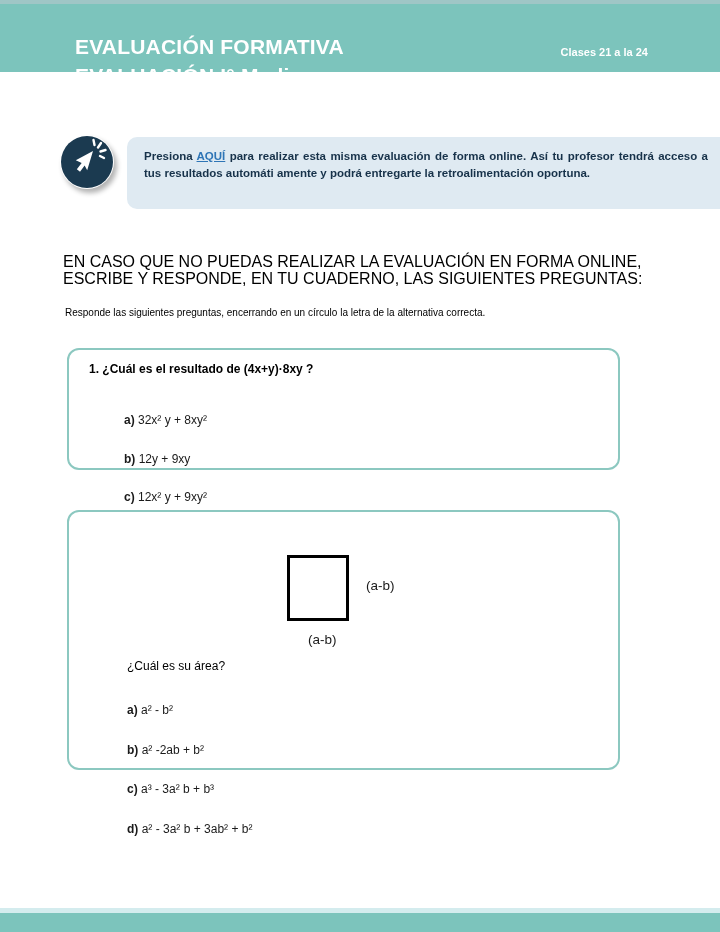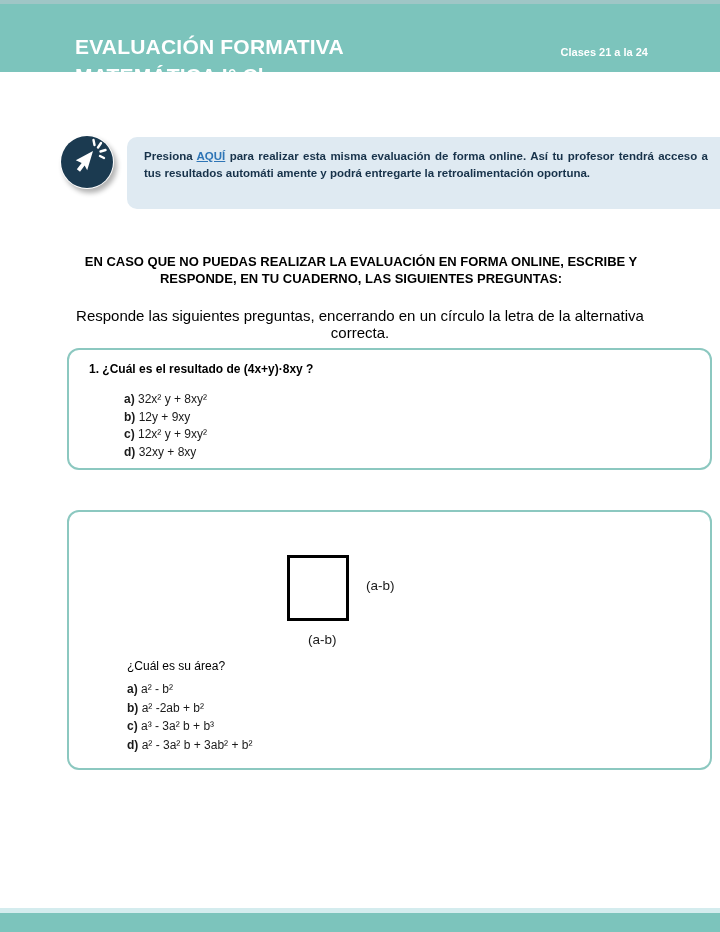--- a/index.html
+++ b/index.html
@@ -46,44 +46,43 @@
     font-size:11.5px; font-weight:bold; color:#17324a;
     line-height:16.5px; text-align:justify;
   }
   .callout-link {
     color:#2e75b6; text-decoration:underline; cursor:pointer;
   }
 
   
   .offline-note {
     position:absolute; left:63px; top:253px; width:596px;
-    font-size:13px; font-weight:bold; color:#000;
+    font-size:16px; font-weight:normal; color:#000;
     line-height:17px;
-    text-align:center;
   }
   .respond-note {
     position:absolute; left:65px; top:307px; width:590px;
-    font-size:15px; color:#000;text-align:center;
+    font-size:10px; color:#000;
   }
 
   
   .qbox {
-    position:absolute; left:67px; width:645px;
+    position:absolute; left:67px; width:553px;
     border:2px solid #8cc8c0; border-radius:12px; background:#fff;
   }
   .qbox1 { top:348px; height:122px; }
   .qbox2 { top:510px; height:260px; }
   .q-title {
     position:absolute; left:20px; top:12px;
     font-size:12px; font-weight:bold; color:#000;
   }
   .q-options { position:absolute; }
   .q1-options { left:55px; top:41px; line-height:17.5px; }
   .q2-options { left:58px; top:168px; line-height:18.5px; }
-  .q-option { font-size:12px; color:#1a1a1a; }
+  .q-option { font-size:12px; color:#1a1a1a;margin-top:21px; }
   .q-letter { font-weight:bold; }
 
   
   .square-shape {
     position:absolute; left:218px; top:43px;
     width:62px; height:66px; border:3px solid #000; background:#fff;
   }
   .side-label { position:absolute; font-size:13.5px; font-weight:normal; color:#1a1a1a; }
   .side-label-right { left:297px; top:66px; }
   .side-label-bottom { left:239px; top:120px; }
@@ -102,21 +101,21 @@
     background:#7cc4bc;
   }
 </style>
 </head>
 <body>
 
 <div class="header">
   <div class="header-topstrip"></div>
   <div class="header-title">
     <div>EVALUACIÓN FORMATIVA</div>
-    <div>MATEMÁTICA I° Clases</div>
+    <div>EVALUACIÓN I° Medio</div>
   </div>
   <div class="header-classes">Clases 21 a la 24</div>
 </div>
 
 <div class="callout-icon">
   <svg width="54" height="54" viewBox="0 0 54 54">
     <circle cx="27" cy="27" r="26" fill="#1b3a50"></circle>
     <g transform="translate(33,16) rotate(62) scale(1.3)" fill="#ffffff">
       <path d="M0,0 L0,15 L4,12 L6.6,17.6 L9.4,16.3 L6.8,10.9 L11,10.9 Z"></path>
     </g>

